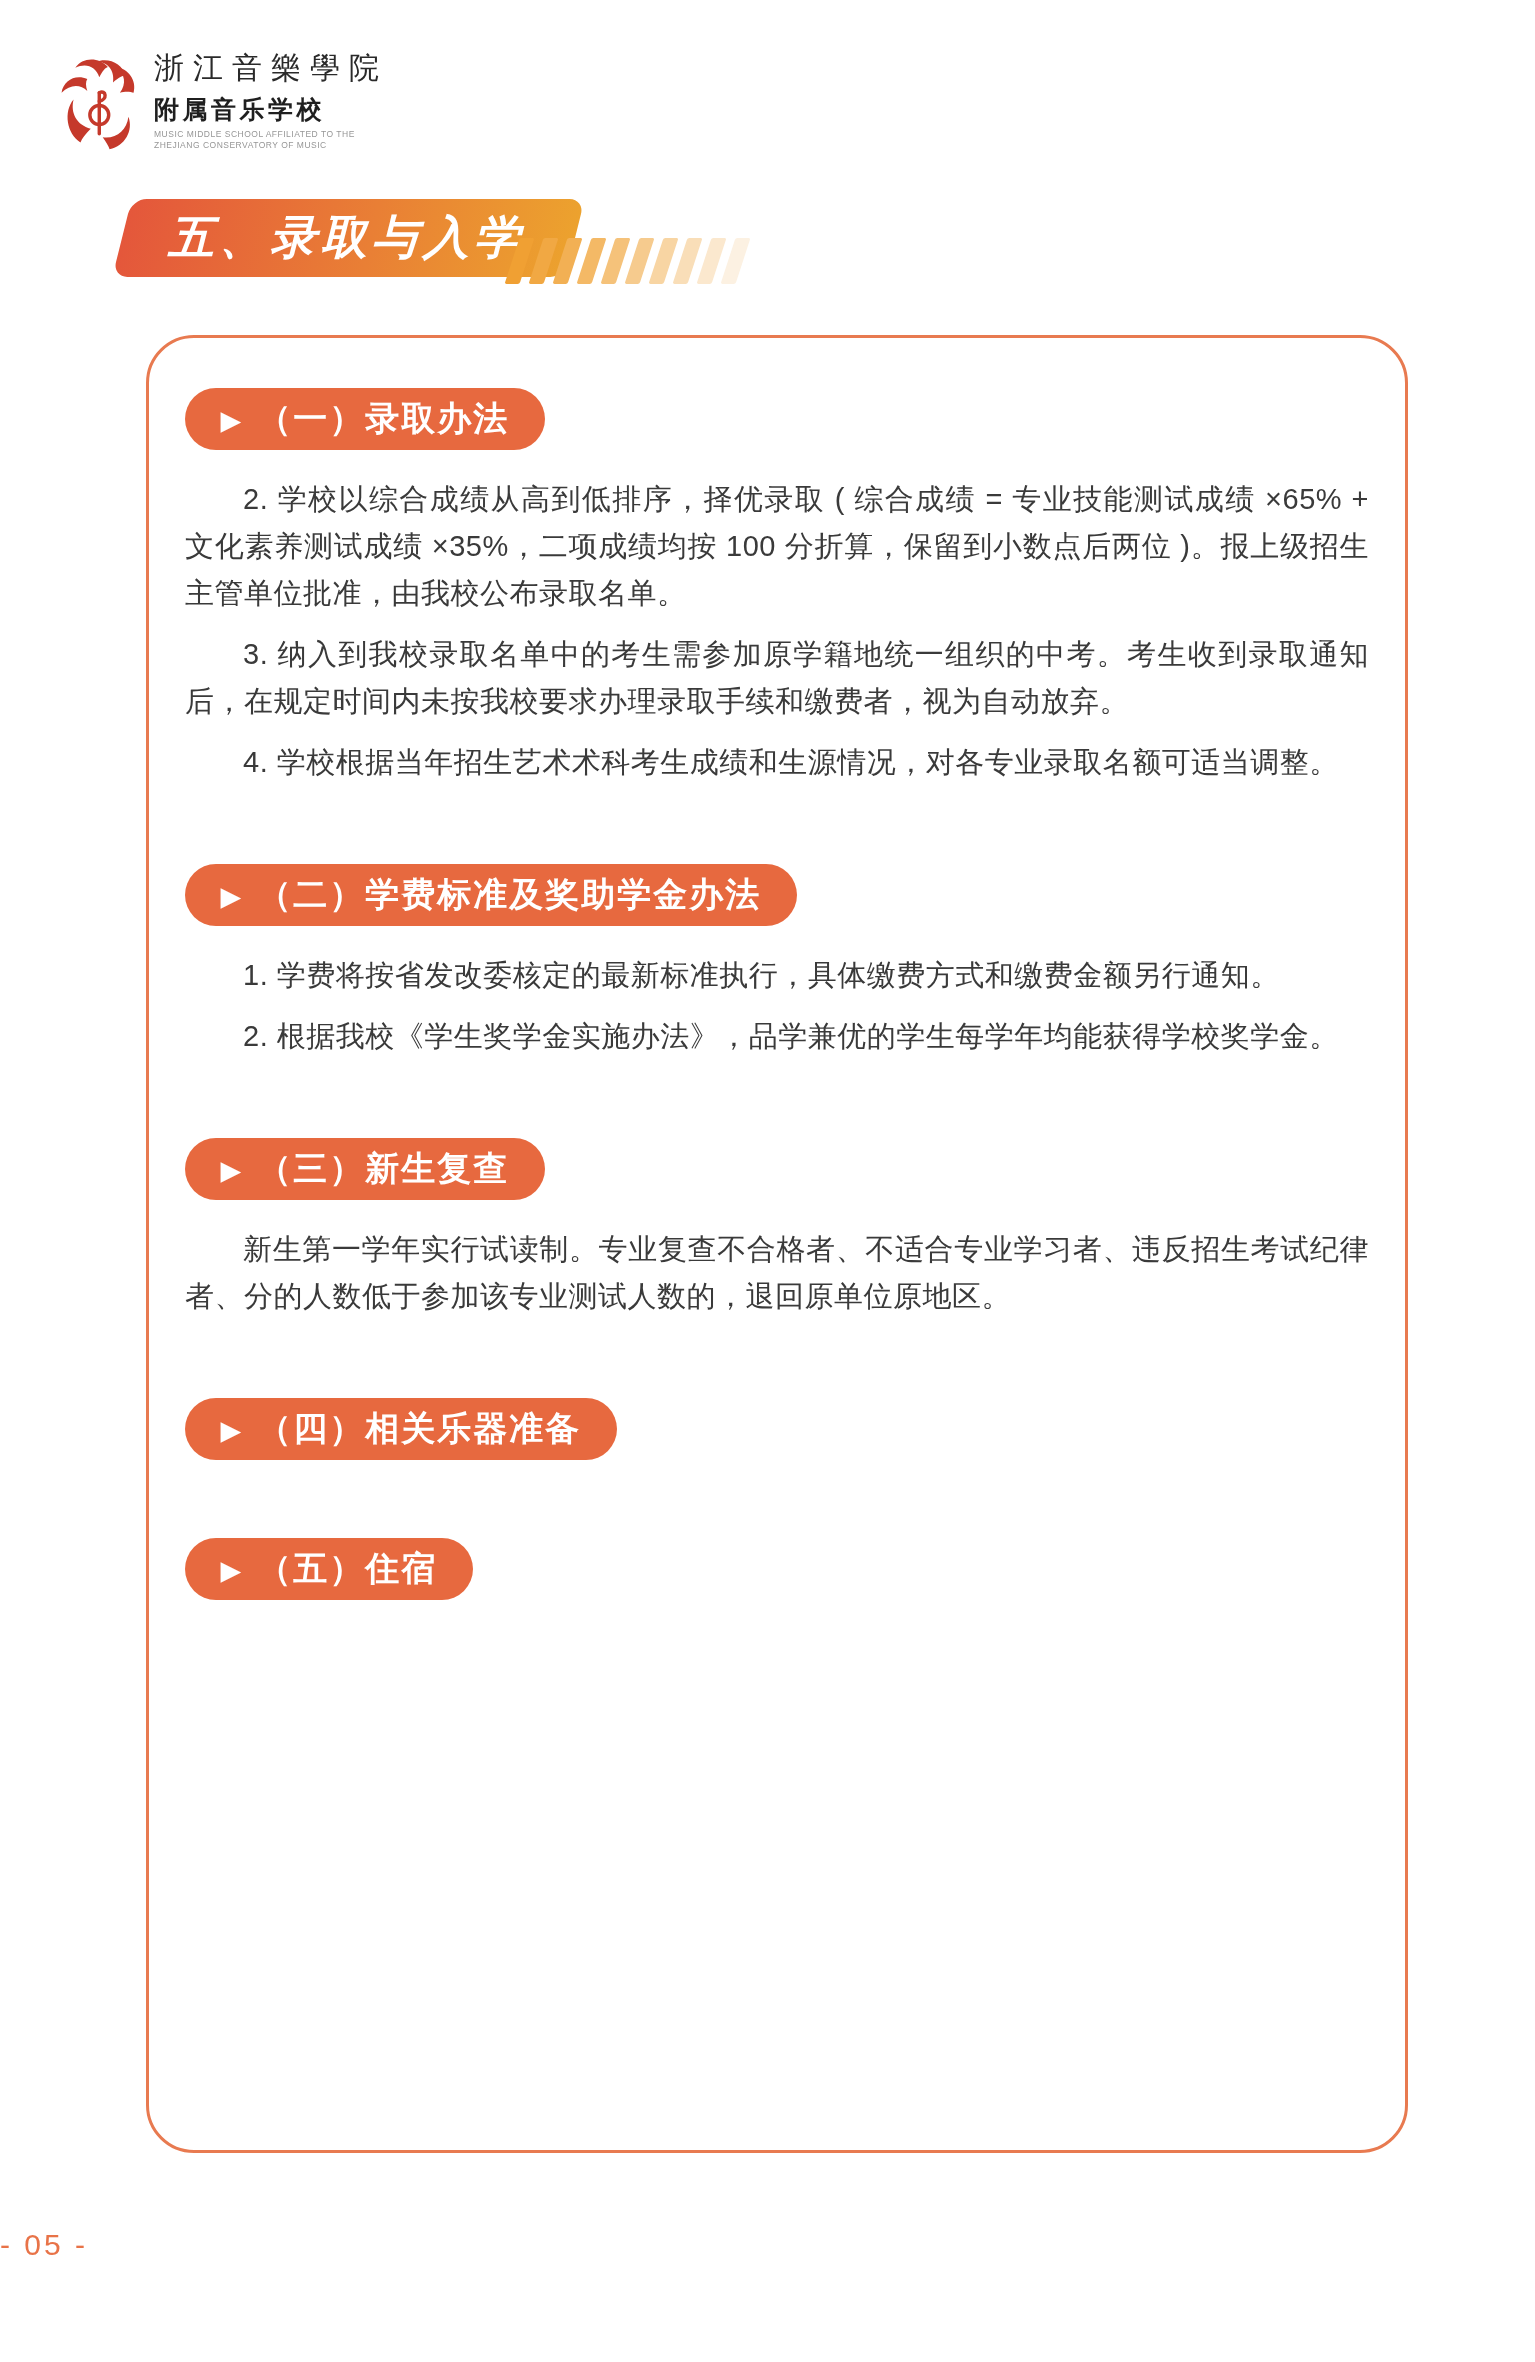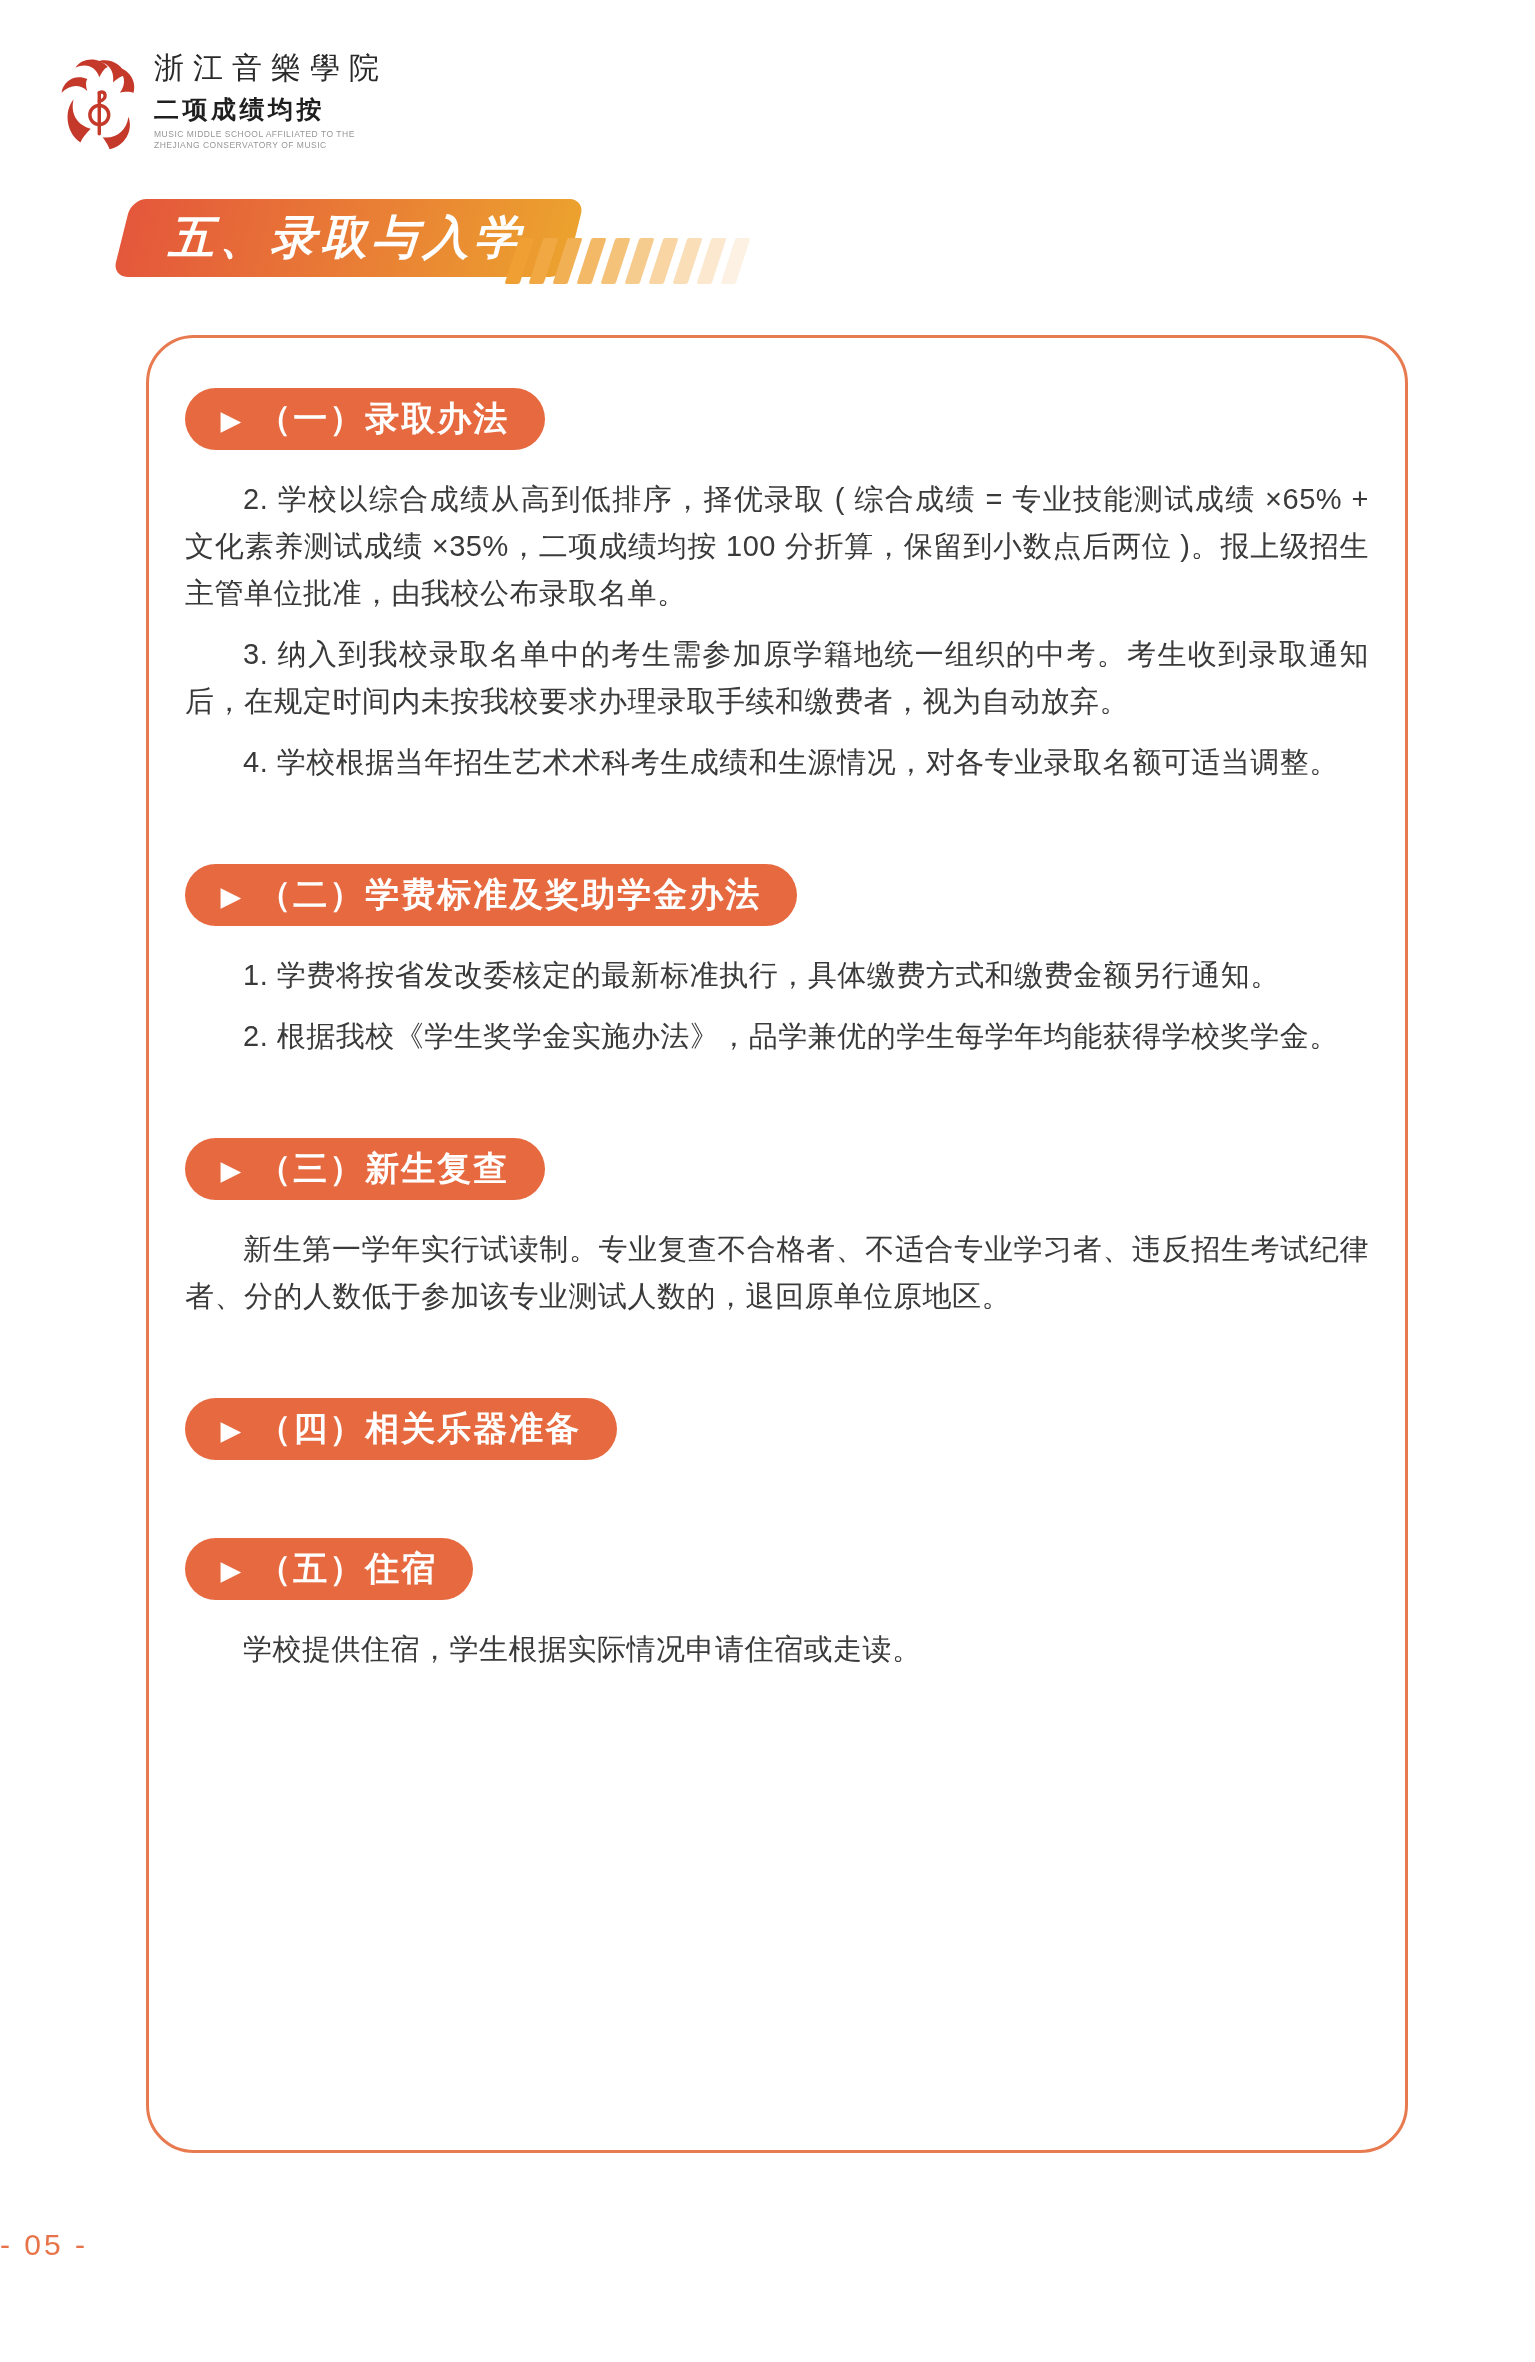--- a/index.html
+++ b/index.html
@@ -88,21 +88,21 @@
         </g>
         <g fill="none" stroke="#C5392B" stroke-width="4" stroke-linecap="round">
           <circle cx="48" cy="70" r="11"></circle>
           <path d="M48 44 L48 92"></path>
           <path d="M48 44 C56 40 58 52 48 54"></path>
         </g>
       </svg>
     </span>
     <div class="logo-text">
       <div class="logo-cn">浙江音樂學院</div>
-      <div class="logo-sub">二项成绩均按</div>
+      <div class="logo-sub">附属音乐学校</div>
       <div class="logo-en">
         <div>MUSIC MIDDLE SCHOOL AFFILIATED TO THE</div>
         <div>ZHEJIANG CONSERVATORY OF MUSIC</div>
       </div>
     </div>
   </header>
 
   <div class="banner">
     <span class="banner-text">五、录取与入学</span>
   </div>
@@ -150,22 +150,19 @@
         <span class="tri">▶</span>
         <span>（四）相关乐器准备</span>
       </div>
     </section>
 
     <section class="section">
       <div class="pill">
         <span class="tri">▶</span>
         <span>（五）住宿</span>
       </div>
-      <div class="body">
-        <p>学校提供住宿，学生根据实际情况申请住宿或走读。</p>
-      </div>
     </section>
 
   </main>
 
   <footer class="page-number">- 05 -</footer>
 
 </div>
 
 </body></html>

